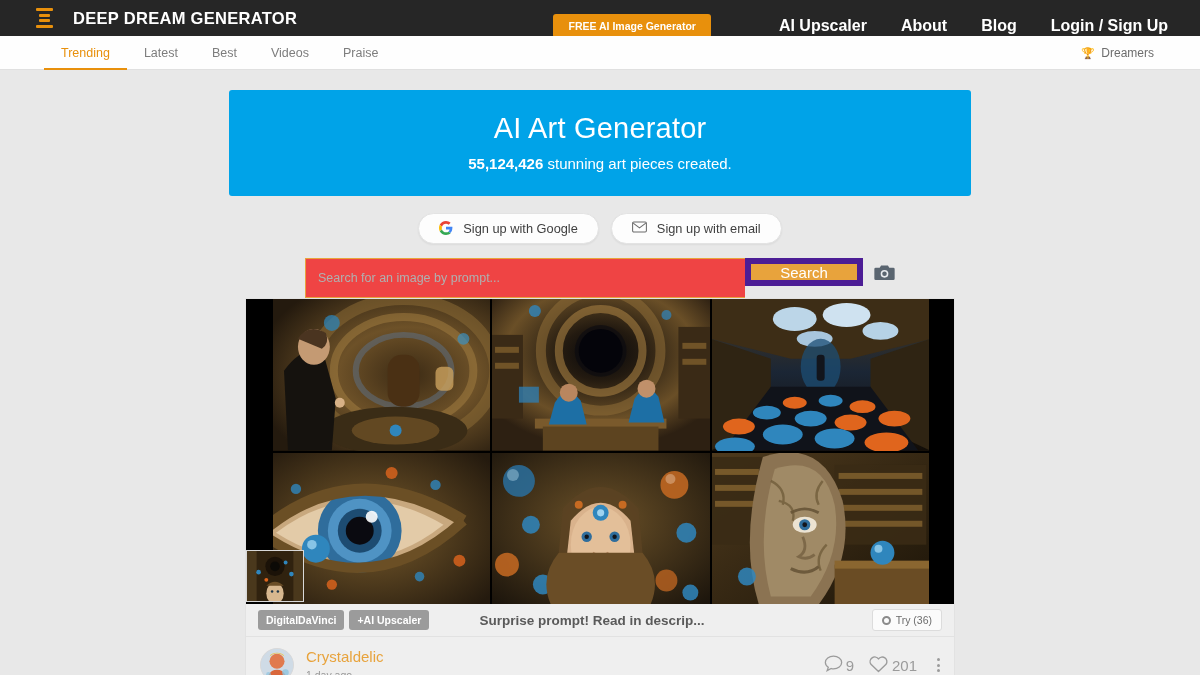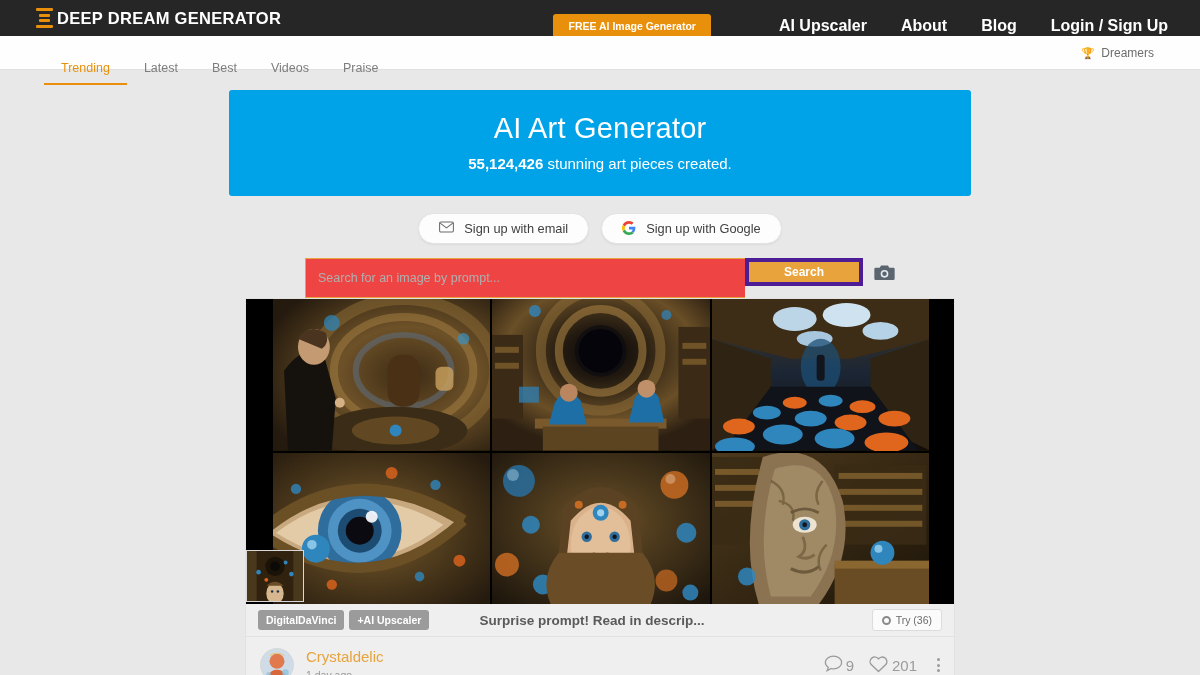--- a/index.html
+++ b/index.html
@@ -12,21 +12,21 @@
 
   
   .topbar {
     height: 36px;
     background: #262626;
     display: flex;
     align-items: center;
     padding: 0 32px 0 36px;
     position: relative;
   }
-  .brand { display: flex; align-items: center; gap: 4px; }
+  .brand { display: flex; align-items: center; gap: 20px; }
   .logo-mark {
     width: 17px; height: 20px;
     display: flex; flex-direction: column; justify-content: space-between;
     align-items: center;
   }
   .logo-mark i { display:block; background:#e8900c; border-radius:1px; }
   .logo-mark i:nth-child(1){ width:17px; height:3px; }
   .logo-mark i:nth-child(2){ width:11px; height:3px; }
   .logo-mark i:nth-child(3){ width:11px; height:3px; }
   .logo-mark i:nth-child(4){ width:17px; height:3px; }
@@ -57,21 +57,21 @@
     display: flex; align-items: stretch;
     padding: 0 32px 0 44px;
     position: relative;
     border-bottom: 1px solid #e0e0e0;
   }
   .subnav-item {
     display: flex; align-items: center;
     font-size: 12.5px; color: #7d7d7d;
     padding: 0 17px; cursor: pointer;
     border-bottom: 2px solid transparent;
-    position: relative; top: 16px;
+    position: relative; top: 1px;
   }
   .subnav-item.active { color: #e8900c; border-bottom-color: #e8900c; }
   .dreamers {
     position: absolute; right: 46px; top: 0; height: 34px;
     display: flex; align-items: center; gap: 6px;
     font-size: 12px; color: #6d6d6d; cursor: pointer;
   }
   .trophy { color: #e8900c; font-size: 11px; }
 
   
@@ -116,22 +116,22 @@
   .search-input {
     width: 440px; height: 40px;
     border: 1px solid #e8a33c; border-right: none;
     background: #ef4444; outline: none;
     padding: 0 12px; font-size: 12.5px; color: #333;
     font-family: Liberation Sans, sans-serif;
   }
   .search-input::placeholder { color: #b0b0b0; }
   .search-submit {
     width: 118px; height: 28px;
-    background: #e8a33c; border: 4px solid #4c1d95;
-    color: #ffffff; font-size: 12px; font-weight: bold;
+    background: #e8a33c; border: 6px solid #4c1d95;
+    color: #ffffff; font-size: 15px; font-weight: normal;
     cursor: pointer; font-family: "Liberation Sans", sans-serif;
   }
   .cam-btn {
     width: 22px; height: 18px; cursor: pointer;
     display: flex; align-items: center; justify-content: center;
   }
 
   
   .card {
     width: 710px; margin: 12px auto 0;
@@ -245,38 +245,38 @@
   </div>
 </div>
 
 <div class="hero">
   <h1>AI Art Generator</h1>
   <p><b>55,124,426</b><span> stunning art pieces created.</span></p>
 </div>
 
 <div class="signup-row">
   <div class="signup-btn">
-    <span class="mail-icon">
-      <svg width="15" height="12" viewBox="0 0 20 15">
-          <rect x="0.8" y="0.8" width="18.4" height="13.4" rx="1.6" fill="none" stroke="#6b6b6b" stroke-width="1.4"></rect>
-          <path d="M1.6 2.3L10 8.6 18.4 2.3" fill="none" stroke="#6b6b6b" stroke-width="1.4"></path>
-        </svg>
-    </span>
-    <span>Sign up with email</span>
-  </div>
-  <div class="signup-btn">
     <span class="g-icon">
       <svg width="14" height="14" viewBox="0 0 48 48">
           <path fill="#EA4335" d="M24 9.5c3.5 0 6.6 1.2 9 3.6l6.8-6.8C35.6 2.4 30.2 0 24 0 14.6 0 6.4 5.4 2.5 13.2l7.9 6.2C12.3 13.5 17.6 9.5 24 9.5z"></path>
           <path fill="#4285F4" d="M46.1 24.5c0-1.6-.1-3.2-.4-4.7H24v9h12.4c-.5 2.9-2.2 5.3-4.6 7l7.2 5.6c4.2-3.9 6.6-9.6 6.6-16.4z"></path>
           <path fill="#FBBC05" d="M10.4 28.6c-.5-1.5-.8-3-.8-4.6s.3-3.1.8-4.6l-7.9-6.2C.9 16.3 0 20 0 24s.9 7.7 2.5 10.8l7.9-6.2z"></path>
           <path fill="#34A853" d="M24 48c6.5 0 12-2.1 16-5.8l-7.2-5.6c-2.1 1.4-4.8 2.3-8.8 2.3-6.4 0-11.7-4-13.6-9.9l-7.9 6.2C6.4 42.6 14.6 48 24 48z"></path>
         </svg>
     </span>
     <span>Sign up with Google</span>
+  </div>
+  <div class="signup-btn">
+    <span class="mail-icon">
+      <svg width="15" height="12" viewBox="0 0 20 15">
+          <rect x="0.8" y="0.8" width="18.4" height="13.4" rx="1.6" fill="none" stroke="#6b6b6b" stroke-width="1.4"></rect>
+          <path d="M1.6 2.3L10 8.6 18.4 2.3" fill="none" stroke="#6b6b6b" stroke-width="1.4"></path>
+        </svg>
+    </span>
+    <span>Sign up with email</span>
   </div>
 </div>
 
 <div class="search-row">
   <div class="search-wrap">
     <input class="search-input" type="text" placeholder="Search for an image by prompt..." style="">
     <button class="search-submit">Search</button>
   </div>
   <div class="cam-btn">
     <svg width="21" height="17" viewBox="0 0 24 19">

